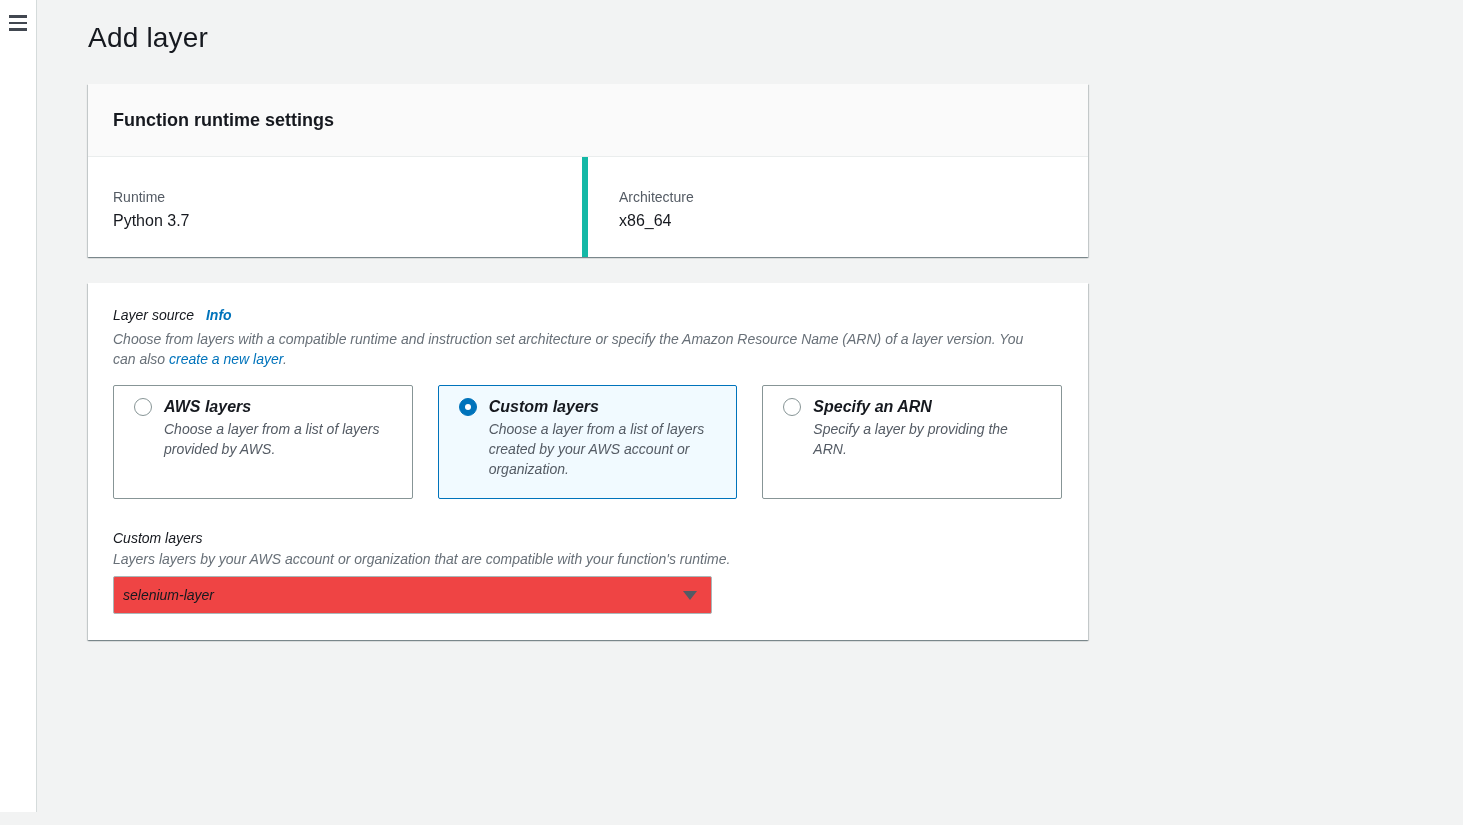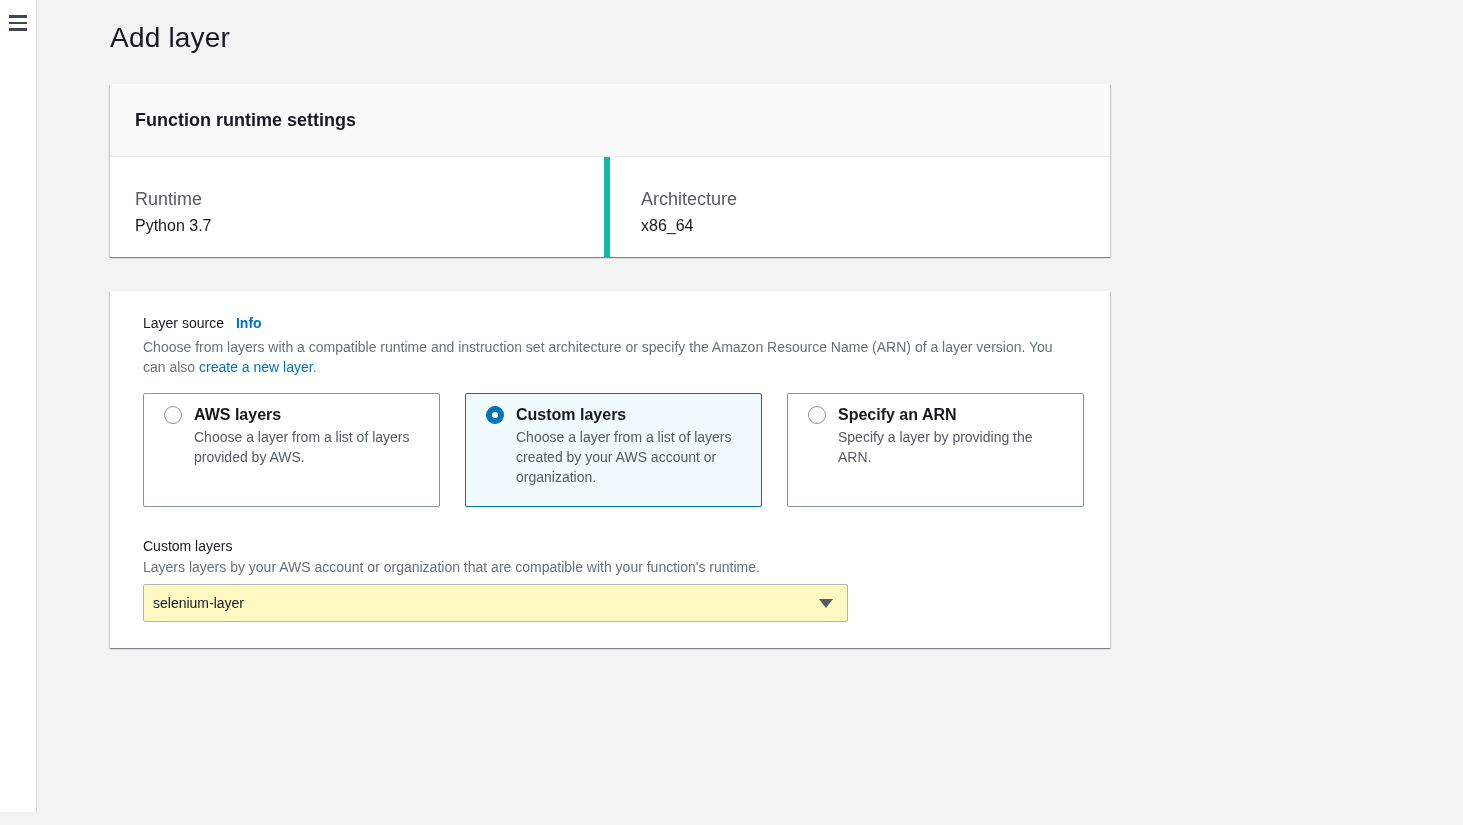--- a/index.html
+++ b/index.html
@@ -3,21 +3,21 @@
 <meta charset="utf-8">
 <style>
   * { margin: 0; padding: 0; box-sizing: border-box; }
   html, body {
     width: 1463px; height: 825px;
     font-family: "Liberation Sans", sans-serif;
     background: #f2f3f3;
     color: #16191f;
     overflow: hidden;
   }
-  .app { display: flex; width: 100%; height: 100%; gap: 22px; }
+  .app { display: flex; width: 100%; height: 100%; }
 
   
   .sidenav {
     width: 37px; height: 812px;
     background: #ffffff;
     border-right: 1px solid #d5dbdb;
     flex: 0 0 37px;
   }
   .menu-btn {
     margin: 12px 0 0 5px;
@@ -32,40 +32,40 @@
   .main { flex: 1; padding: 22px 0 0 51px; }
   h1.page-title {
     font-size: 28px; font-weight: 500; color: #16191f;
     letter-spacing: 0.2px; margin-bottom: 30px;
   }
 
   .card {
     width: 1000px; background: #ffffff;
     border-radius: 0;
     box-shadow: 0 1px 1px 0 rgba(0,28,36,.3), 1px 1px 1px 0 rgba(0,28,36,.15), -1px 1px 1px 0 rgba(0,28,36,.15);
-    margin-bottom: 34px;
+    margin-bottom: 26px;
   }
   .card-header {
     background: #fafafa;
     border-bottom: 1px solid #eaeded;
     height: 73px;
     display: flex; align-items: center;
     padding: 0 25px;
   }
   .card-header h2 { font-size: 18px; font-weight: 700; color: #16191f; }
 
   
   .runtime-body { display: flex; height: 100px; }
   .runtime-col { flex: 1; padding: 32px 0 0 25px; }
   .runtime-col + .runtime-col { border-left: 6px solid #14b8a6; padding-left: 31px; }
-  .field-label { font-size: 18px; color: #545b64; margin-bottom: 7px; }
+  .field-label { font-size: 14px; color: #545b64; margin-bottom: 7px; }
   .field-value { font-size: 16px; color: #16191f; }
 
   
-  .layer-body { padding: 24px 26px 26px 33px; }
+  .layer-body { padding: 24px 26px 26px 25px; font-style: italic; }
   .section-label-row { display: flex; align-items: baseline; gap: 12px; }
   .section-label { font-size: 14px; color: #16191f; }
   .info-link { font-size: 14px; font-weight: 700; color: #0073bb; text-decoration: none; cursor: pointer; }
   .section-desc { font-size: 14px; color: #687078; line-height: 20px; margin-top: 6px; max-width: 925px; }
   .text-link { color: #0073bb; text-decoration: none; cursor: pointer; }
 
   
   .tiles { display: flex; gap: 25px; margin-top: 16px; }
   .tile {
     width: 300px; height: 114px;
@@ -92,23 +92,23 @@
   .tile-desc {
     font-size: 14px; color: #545b64; line-height: 20px;
     margin: 3px 0 0 30px; max-width: 225px;
   }
 
   
   .control-section { margin-top: 31px; }
   .control-label { font-size: 14px; color: #16191f; }
   .control-desc { font-size: 14px; color: #687078; margin-top: 5px; }
   .select {
-    width: 705px; height: 38px; margin-top: 9px;
+    width: 599px; height: 38px; margin-top: 9px;
     border: 1px solid #aab7b8; border-radius: 2px;
-    background: #fef9c3;
+    background: #ef4444;
     display: flex; align-items: center; justify-content: space-between;
     padding: 0 14px 0 9px;
     cursor: pointer;
   }
   .select-value { font-size: 14px; color: #16191f; font-weight: 500; }
   .caret {
     width: 0; height: 0;
     border-left: 7px solid transparent;
     border-right: 7px solid transparent;
     border-top: 9px solid #545b64;

